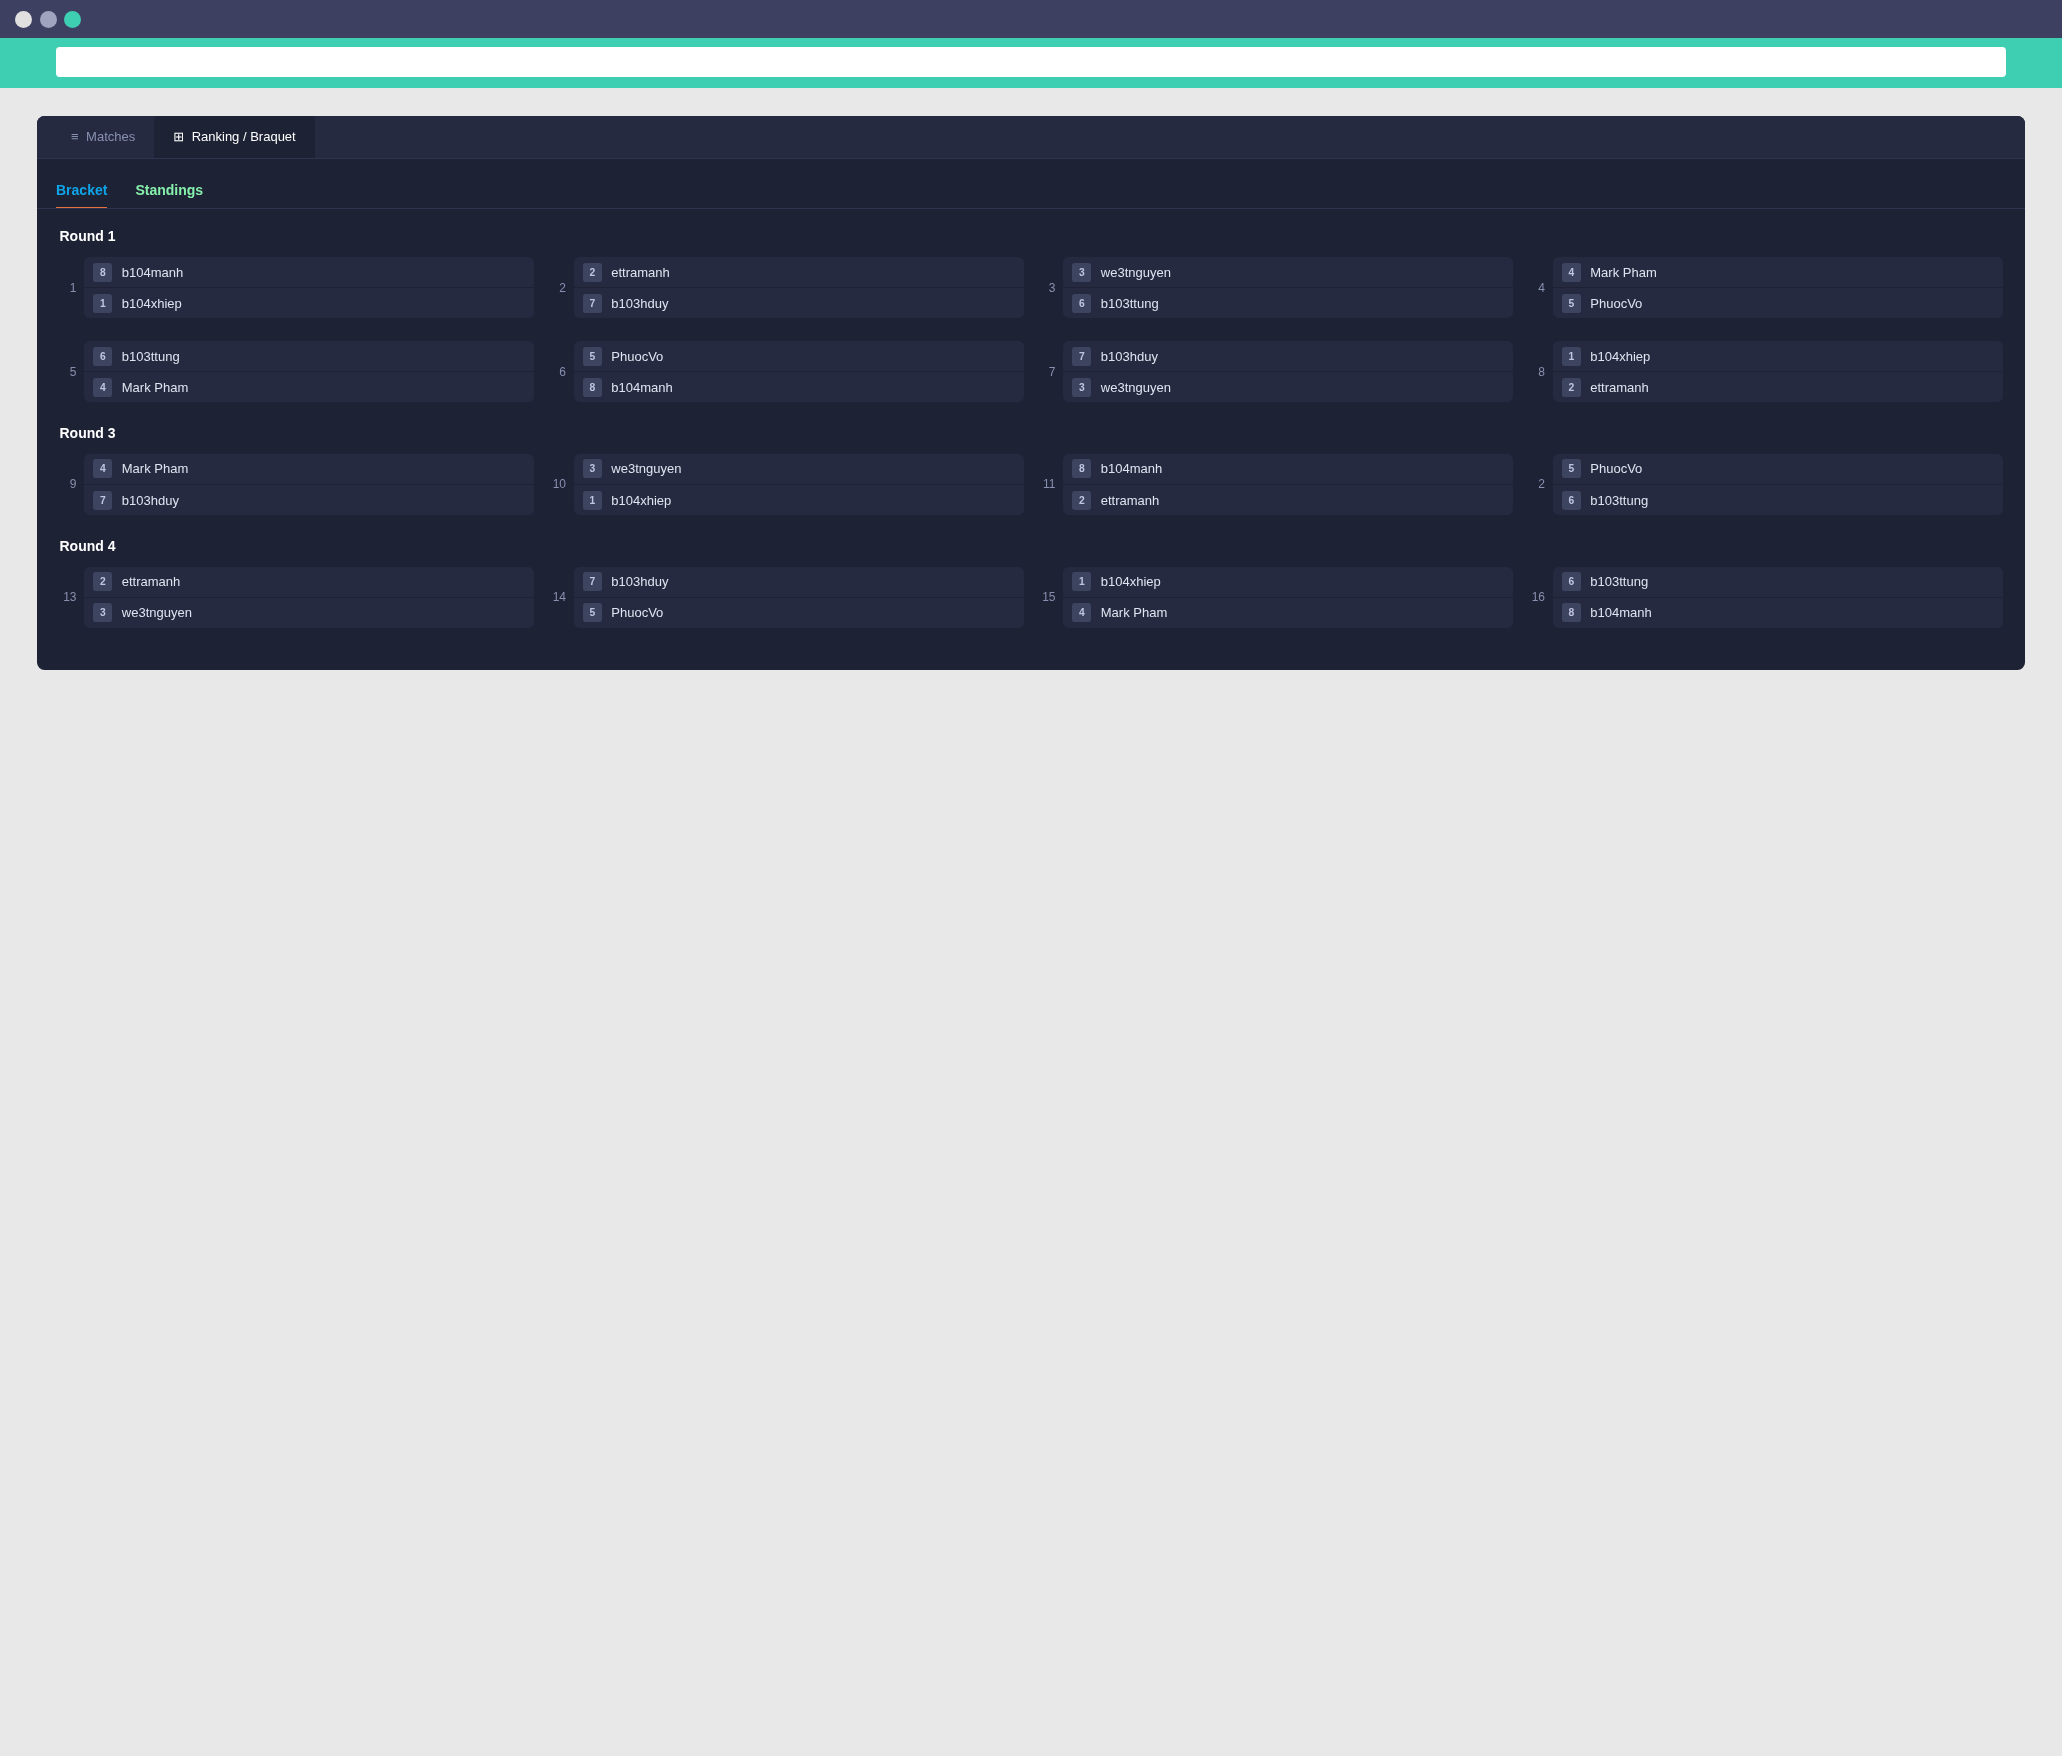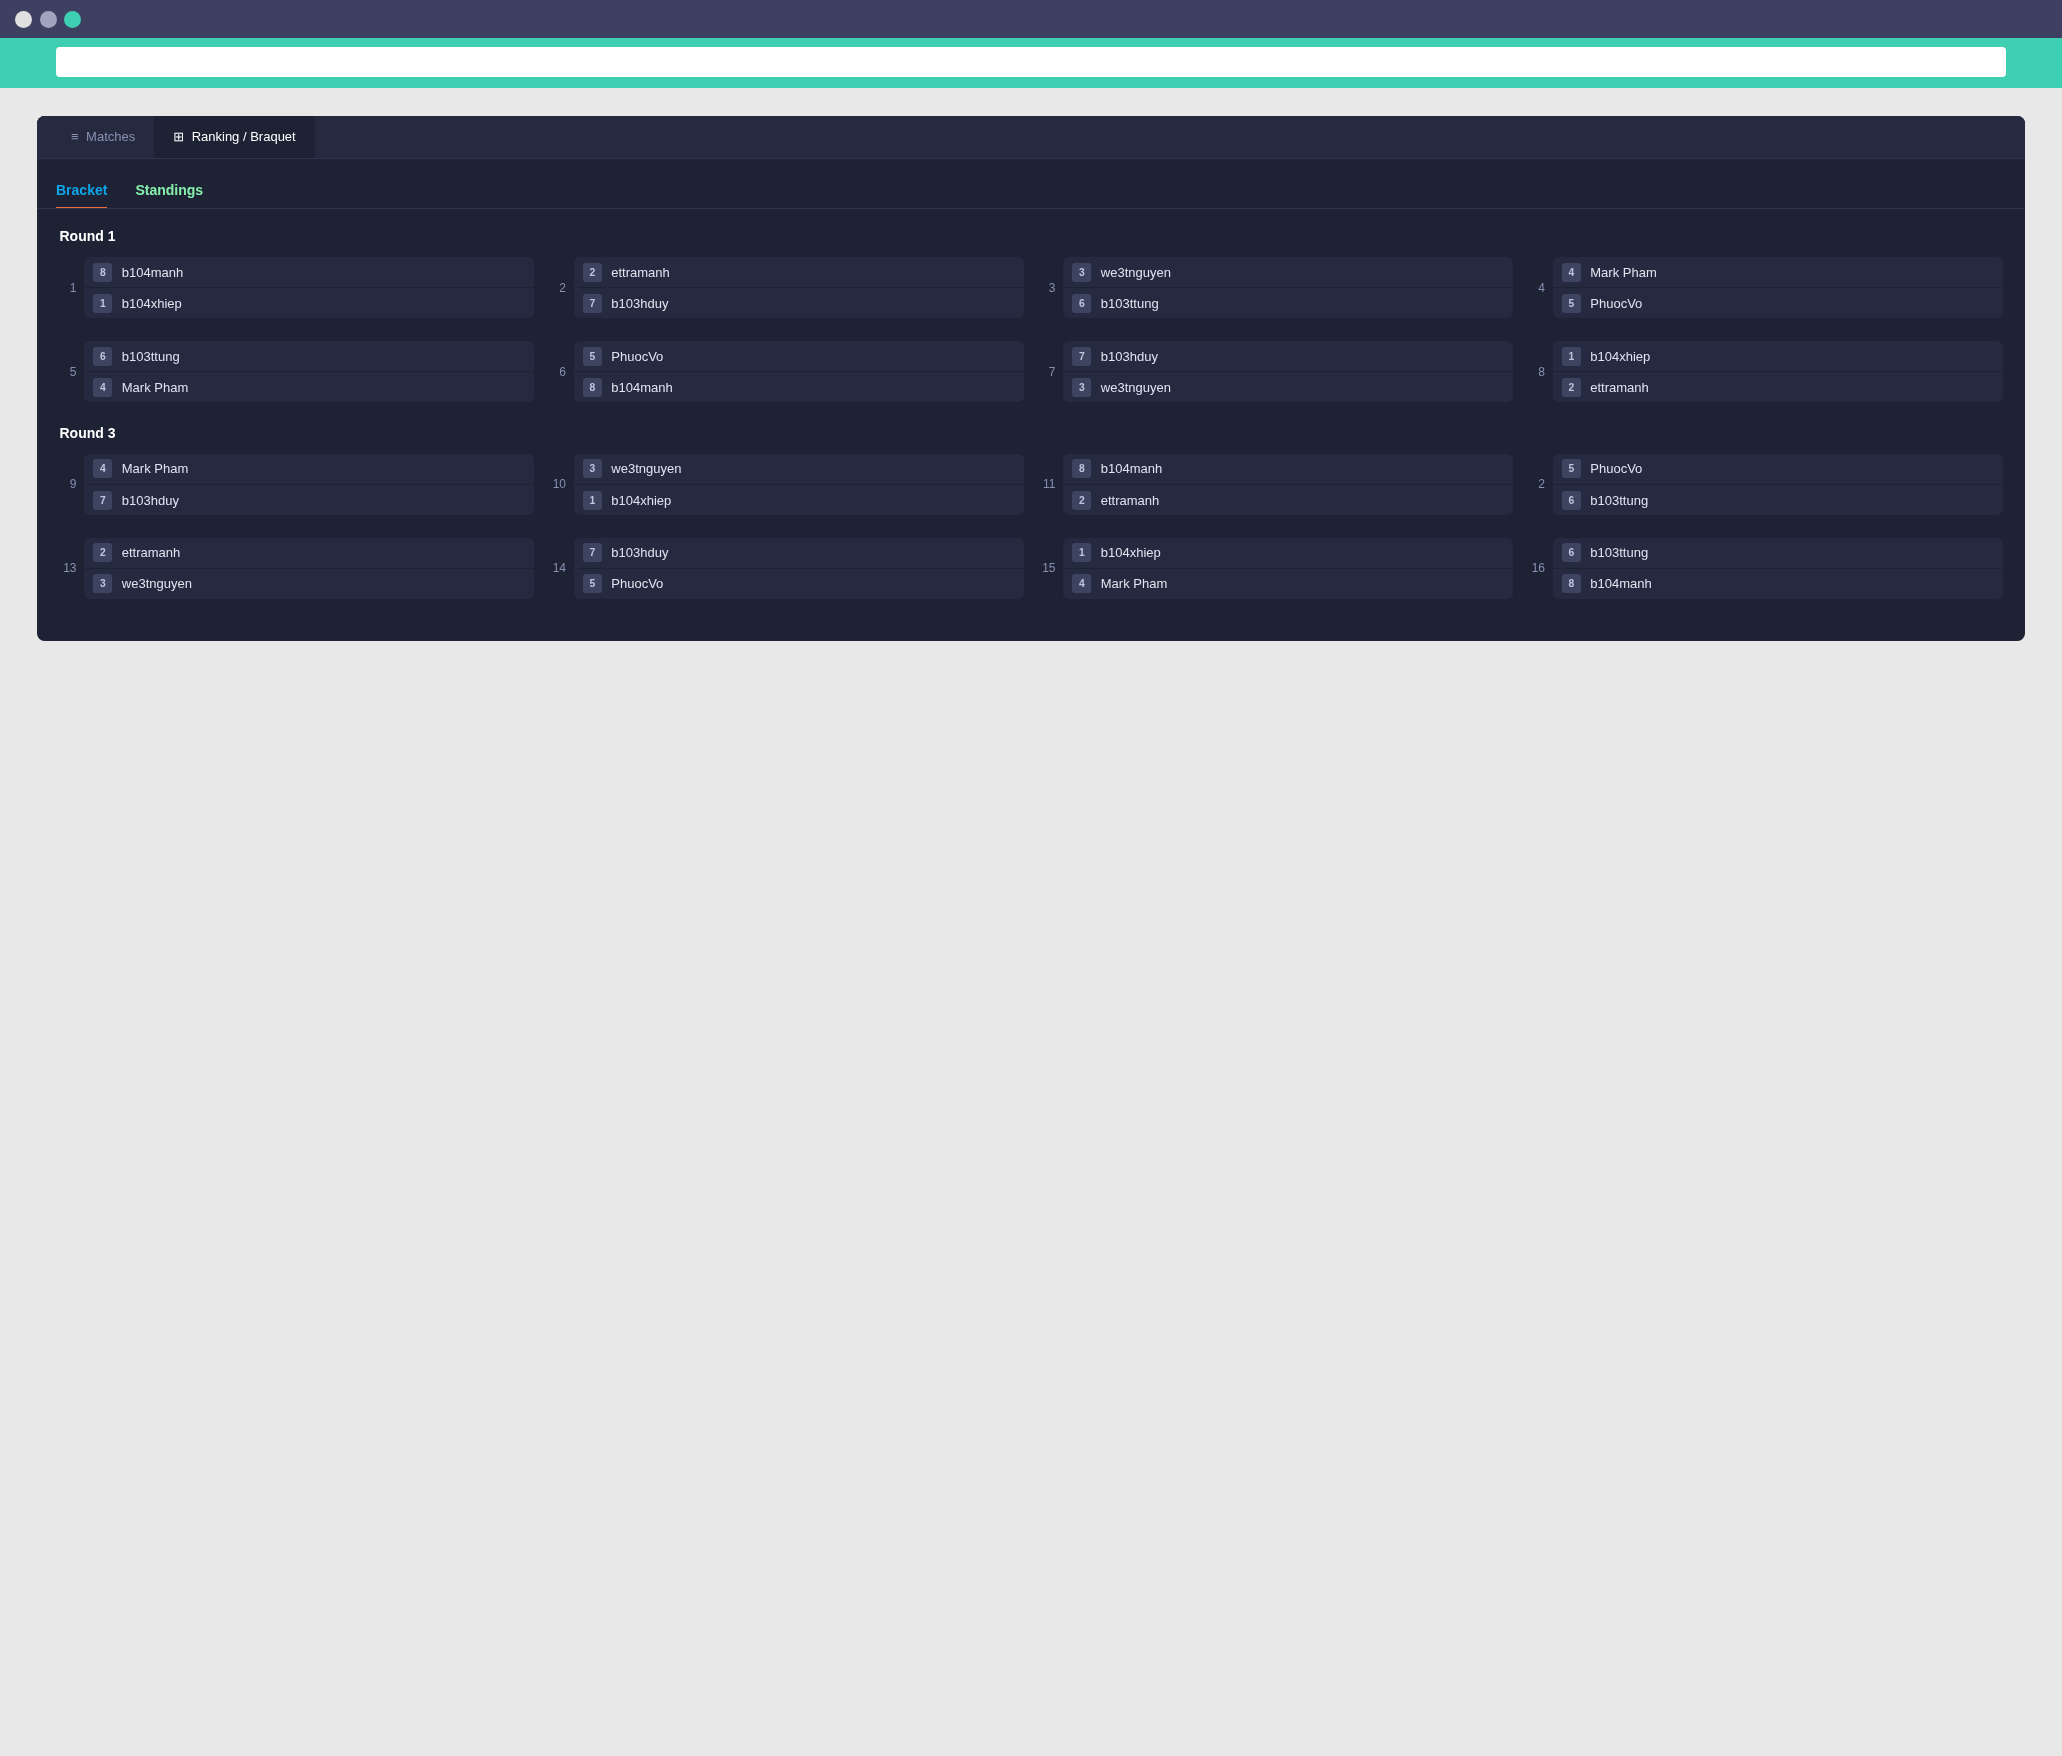--- a/index.html
+++ b/index.html
@@ -377,20 +377,21 @@
                 </div>
                 <div class="match-player">
                   <div class="player-seed">6</div>
                   <div class="player-name">b103ttung</div>
                 </div>
               </div>
             </div>
           </div>
         </div>
         <div class="round-section">
+          <div class="round-title">Round 4</div>
           <div class="matches-grid">
             <div class="match-container">
               <div class="match-number">13</div>
               <div class="match-card">
                 <div class="match-player">
                   <div class="player-seed">2</div>
                   <div class="player-name">ettramanh</div>
                 </div>
                 <div class="match-player">
                   <div class="player-seed">3</div>

